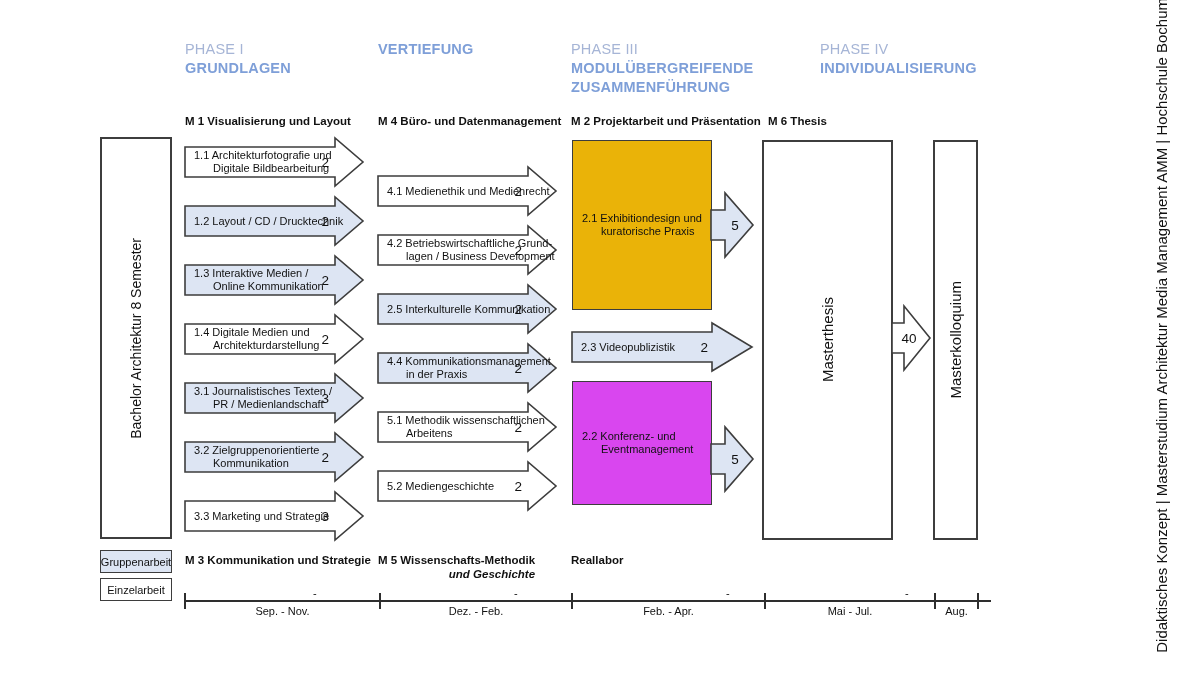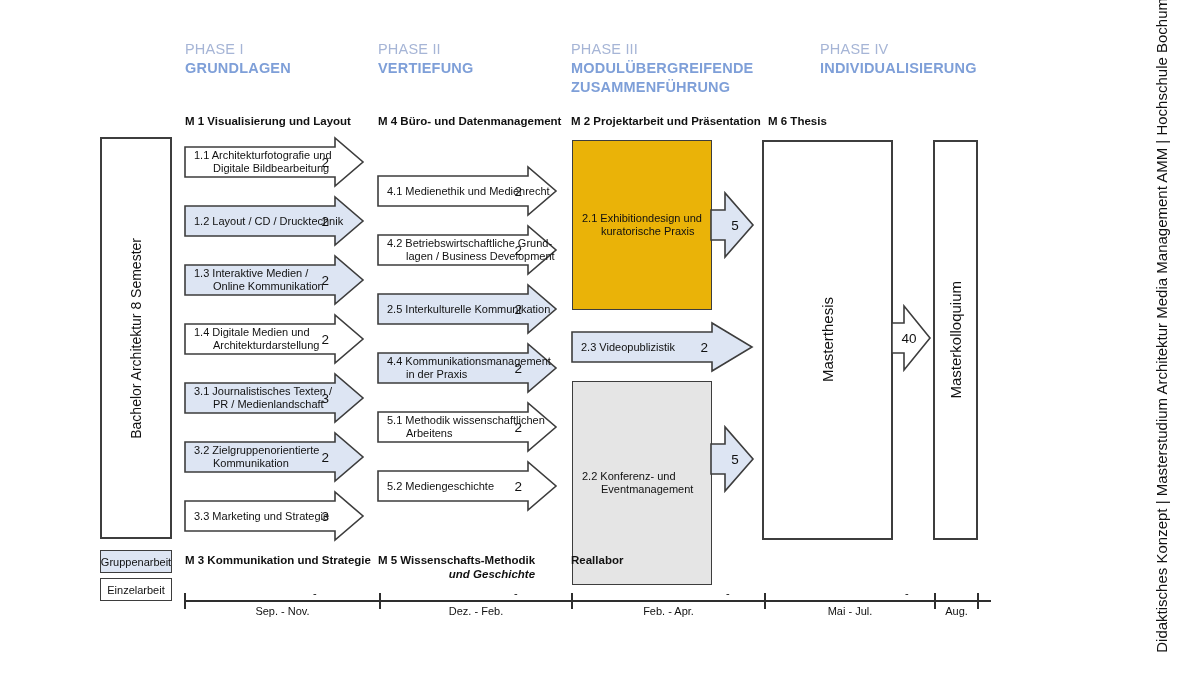--- a/index.html
+++ b/index.html
@@ -45,21 +45,20 @@
 </head>
 <body>
 
 <div id="canvas">
 
   <div class="abs phase-hdr" style="left:185px;top:40px;width:180px">
     <div class="phase-label">PHASE I</div>
     <div class="phase-title">GRUNDLAGEN</div>
   </div>
   <div class="abs phase-hdr" style="left:378px;top:40px;width:180px">
-    <div class="phase-label">PHASE II</div>
     <div class="phase-title">VERTIEFUNG</div>
   </div>
   <div class="abs phase-hdr" style="left:571px;top:40px;width:200px">
     <div class="phase-label">PHASE III</div>
     <div class="phase-title">MODULÜBERGREIFENDE ZUSAMMENFÜHRUNG</div>
   </div>
   <div class="abs phase-hdr" style="left:820px;top:40px;width:220px">
     <div class="phase-label">PHASE IV</div>
     <div class="phase-title">INDIVIDUALISIERUNG</div>
   </div>
@@ -216,21 +215,21 @@
   <div class="arrow" style="left:572px;top:323px">
     <svg width="180" height="48">
         <polygon points="0,9 140,9 140,0 180,24 140,48 140,39 0,39" fill="#dde5f3"></polygon>
       </svg>
     <div class="albl">
         <span class="l1">2.3 Videopublizistik</span>
       </div>
     <span class="acr" style="right:44px">2</span>
   </div>
 
-  <div class="bigbox" style="left:572px;top:381px;height:204px;background:#e5e5e5">
+  <div class="bigbox" style="left:572px;top:381px;height:124px;background:#d946ef">
     <div class="albl">
         <span class="l1">2.2 Konferenz- und</span>
         <span class="l2">Eventmanagement</span>
       </div>
   </div>
   <div class="stub" style="left:711px;top:427px;width:42px;height:64px">
     <svg width="42" height="64">
         <polygon points="0,17 14,17 14,0 42,32 14,64 14,47 0,47" fill="#dde5f3"></polygon>
       </svg>
     <span class="sc" style="left:14px;width:20px;justify-content:center">5</span>

